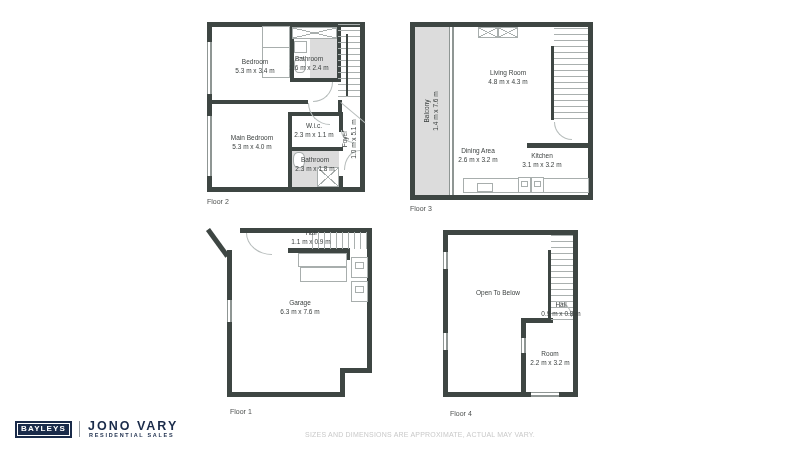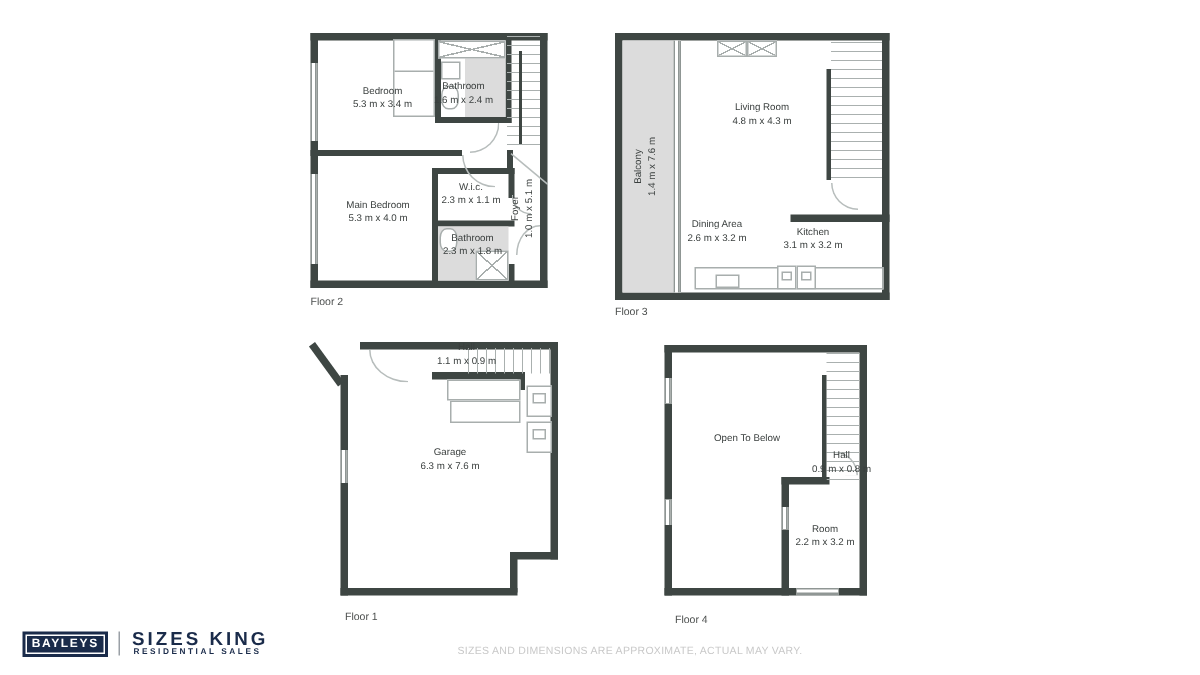--- a/index.html
+++ b/index.html
@@ -207,19 +207,19 @@
     <div class="floor-label" style="left:450px;top:410px">Floor 4</div>
   </div>
 
   <div>
     <div class="abs" style="left:15px;top:421px;width:57px;height:17px;background:#1a2b4a;padding:2px">
       <div style="border:1px solid #fff;height:100%;display:flex;justify-content:center">
         <span style="color:#fff;font-weight:bold;font-size:8px;letter-spacing:1.1px">BAYLEYS</span>
       </div>
     </div>
     <div class="abs" style="left:79px;top:421px;width:1px;height:16px;background:#9aa0a6"></div>
-    <div class="abs brand-navy" style="left:88px;top:419px;font-weight:bold;font-size:12.5px;letter-spacing:2px;white-space:nowrap">SIZES KING</div>
+    <div class="abs brand-navy" style="left:88px;top:419px;font-weight:bold;font-size:12.5px;letter-spacing:2px;white-space:nowrap">JONO VARY</div>
     <div class="abs brand-navy" style="left:89px;top:432px;font-weight:bold;font-size:5.5px;letter-spacing:1.7px;white-space:nowrap">RESIDENTIAL SALES</div>
   </div>
 
   <div class="disclaimer">SIZES AND DIMENSIONS ARE APPROXIMATE, ACTUAL MAY VARY.</div>
 
 </div>
 
 </body></html>

